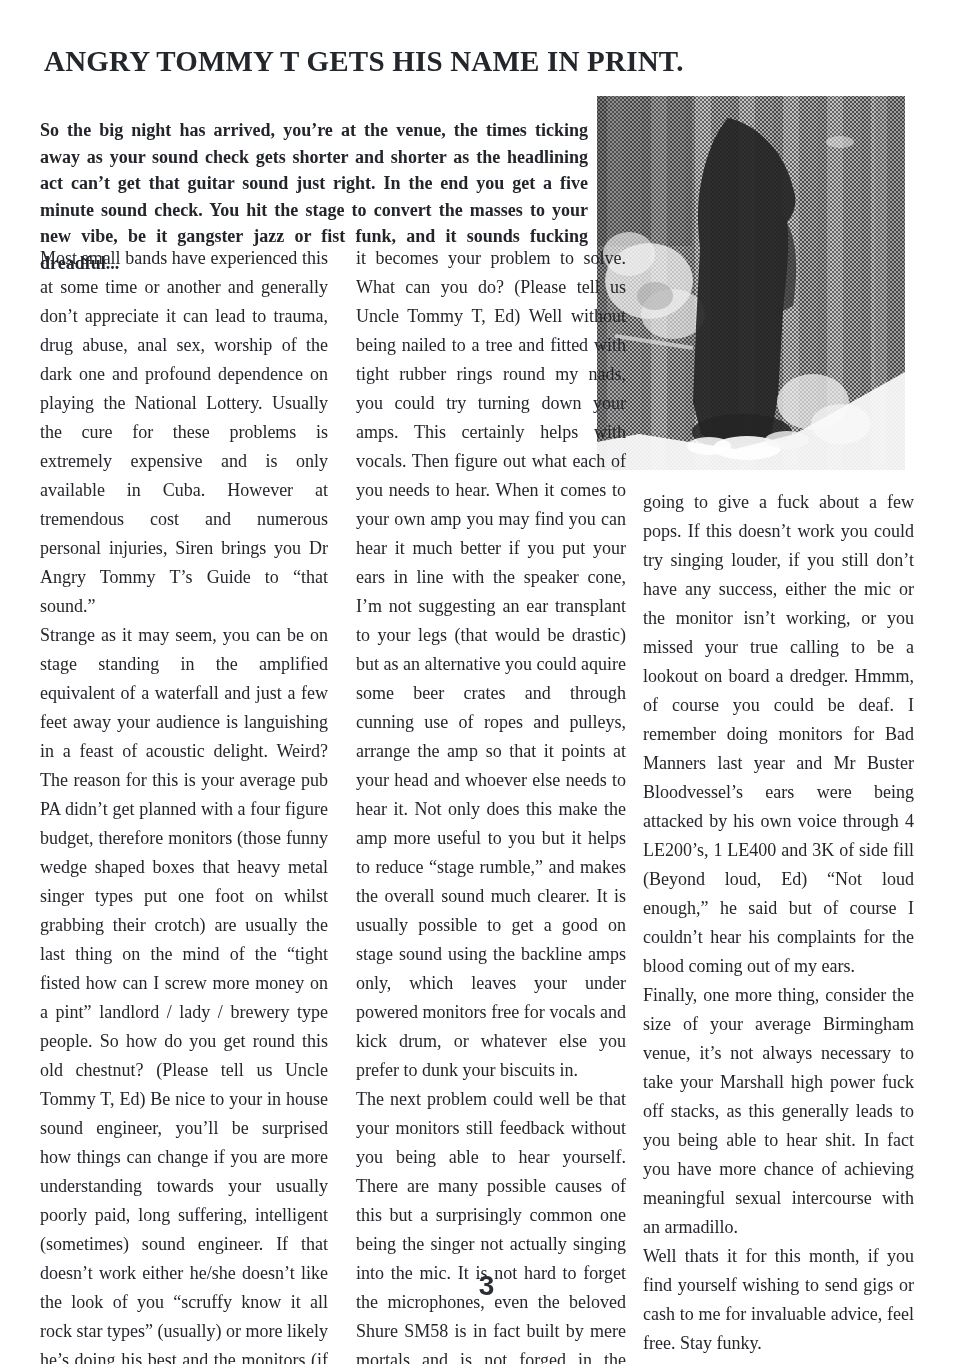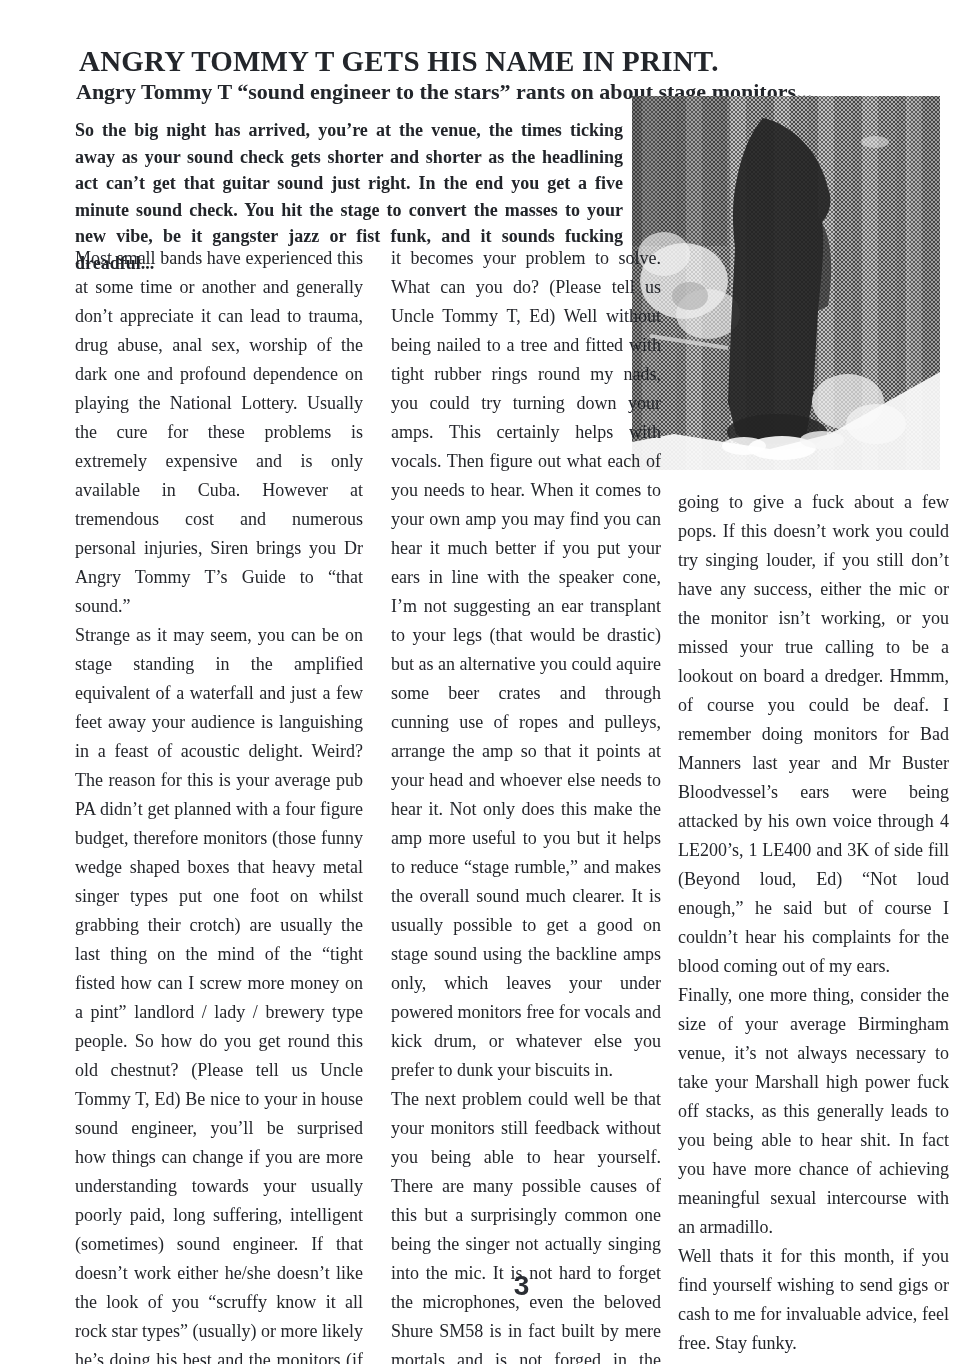--- a/index.html
+++ b/index.html
@@ -3,21 +3,21 @@
 <meta charset="utf-8">
 <style>
   html,body{margin:0;padding:0;}
   body{
     width:960px;height:1364px;position:relative;
     background:#ffffff;
     font-family:"Liberation Serif", serif;
     color:#1d1f23;
     overflow:hidden;
   }
-  .page{position:absolute;inset:0;margin-left:35px;}
+  .page{position:absolute;inset:0;}
   .headline{
     position:absolute;left:44px;top:26px;width:880px;
     font-size:29px;font-weight:bold;letter-spacing:0.2px;
     color:#23262b;white-space:nowrap;
   }
   .subhead{
     position:absolute;left:41px;top:61px;width:880px;
     font-size:22px;font-weight:bold;color:#23262b;white-space:nowrap;
   }
   .intro{
@@ -57,21 +57,20 @@
       rgba(0,0,0,0.08) 26px, rgba(0,0,0,0.08) 44px);
   }
   .photo svg{position:absolute;inset:0;display:block;}
 </style>
 </head>
 <body>
 
 <div class="page">
 
   <h1 class="headline">ANGRY TOMMY T GETS HIS NAME IN PRINT.</h1>
-  <h2 class="subhead">Angry Tommy T “sound engineer to the stars” rants on about stage monitors...</h2>
 
   <p class="intro">So the big night has arrived, you’re at the venue, the times ticking away as your sound check gets shorter and shorter as the headlining act can’t get that guitar sound just right. In the end you get a five minute sound check. You hit the stage to convert the masses to your new vibe, be it gangster jazz or fist funk, and it sounds fucking dreadful...</p>
 
   <div class="photo">
     <div class="streaks"></div>
     <svg viewBox="0 0 308 374" width="308" height="374">
 
       <rect x="0" y="0" width="95" height="150" fill="#2c2c2c" opacity="0.22"></rect>
       <rect x="0" y="0" width="26" height="374" fill="#2c2c2c" opacity="0.18"></rect>
       <rect x="278" y="0" width="30" height="290" fill="#2c2c2c" opacity="0.12"></rect>

